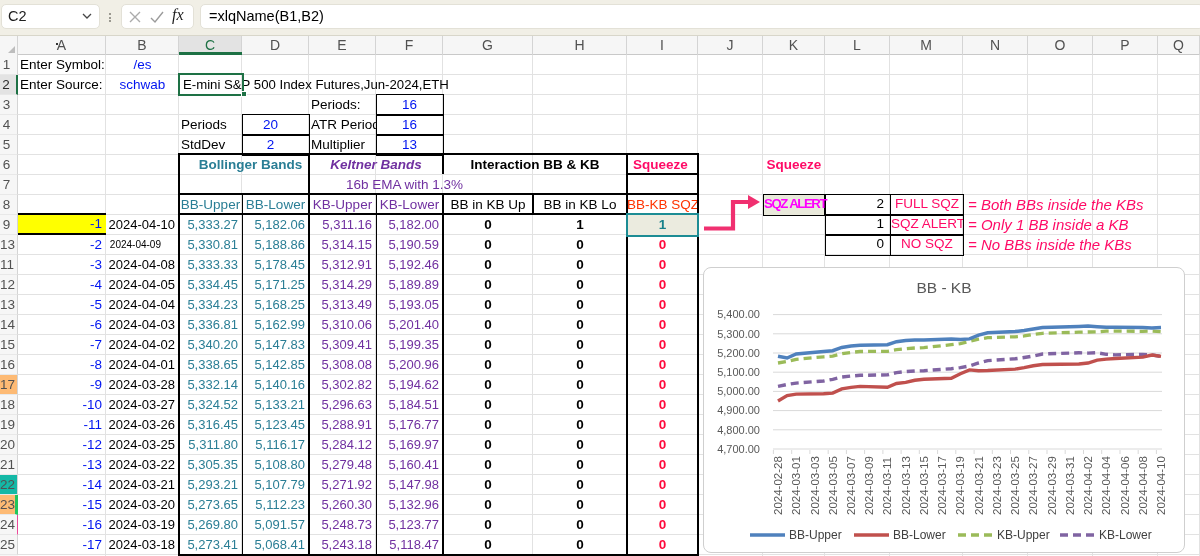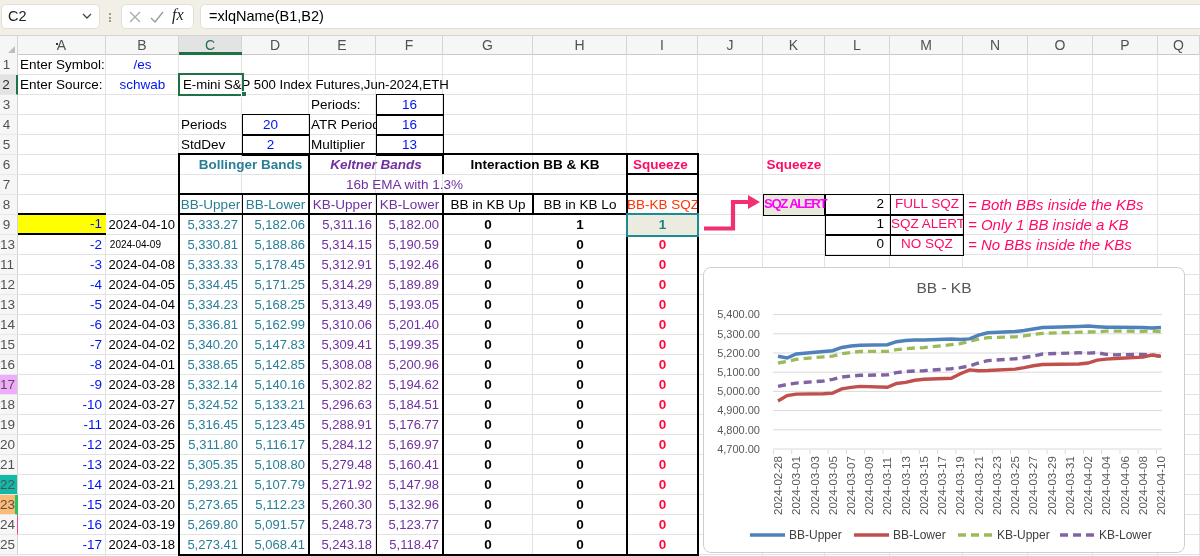--- a/index.html
+++ b/index.html
@@ -66,21 +66,21 @@
 <div style="position:absolute;left:0;top:175px;width:18px;height:20px;background:#F6F6F6;border-right:1px solid #D4D4D4;border-bottom:1px solid #E8E8E8;color:#515151;font-size:13.5px;line-height:20.5px;text-align:center;padding-right:4px">7</div>
 <div style="position:absolute;left:0;top:195px;width:18px;height:20px;background:#F6F6F6;border-right:1px solid #D4D4D4;border-bottom:1px solid #E8E8E8;color:#515151;font-size:13.5px;line-height:20.5px;text-align:center;padding-right:4px">8</div>
 <div style="position:absolute;left:0;top:215px;width:18px;height:20px;background:#F6F6F6;border-right:1px solid #D4D4D4;border-bottom:1px solid #E8E8E8;color:#515151;font-size:13.5px;line-height:20.5px;text-align:center;padding-right:4px">9</div>
 <div style="position:absolute;left:0;top:235px;width:18px;height:20px;background:#F6F6F6;border-right:1px solid #D4D4D4;border-bottom:1px solid #E8E8E8;color:#515151;font-size:13.5px;line-height:20.5px;text-align:center;padding-right:4px">13</div>
 <div style="position:absolute;left:0;top:255px;width:18px;height:20px;background:#F6F6F6;border-right:1px solid #D4D4D4;border-bottom:1px solid #E8E8E8;color:#515151;font-size:13.5px;line-height:20.5px;text-align:center;padding-right:4px">11</div>
 <div style="position:absolute;left:0;top:275px;width:18px;height:20px;background:#F6F6F6;border-right:1px solid #D4D4D4;border-bottom:1px solid #E8E8E8;color:#515151;font-size:13.5px;line-height:20.5px;text-align:center;padding-right:4px">12</div>
 <div style="position:absolute;left:0;top:295px;width:18px;height:20px;background:#F6F6F6;border-right:1px solid #D4D4D4;border-bottom:1px solid #E8E8E8;color:#515151;font-size:13.5px;line-height:20.5px;text-align:center;padding-right:4px">13</div>
 <div style="position:absolute;left:0;top:315px;width:18px;height:20px;background:#F6F6F6;border-right:1px solid #D4D4D4;border-bottom:1px solid #E8E8E8;color:#515151;font-size:13.5px;line-height:20.5px;text-align:center;padding-right:4px">14</div>
 <div style="position:absolute;left:0;top:335px;width:18px;height:20px;background:#F6F6F6;border-right:1px solid #D4D4D4;border-bottom:1px solid #E8E8E8;color:#515151;font-size:13.5px;line-height:20.5px;text-align:center;padding-right:4px">15</div>
 <div style="position:absolute;left:0;top:355px;width:18px;height:20px;background:#F6F6F6;border-right:1px solid #D4D4D4;border-bottom:1px solid #E8E8E8;color:#515151;font-size:13.5px;line-height:20.5px;text-align:center;padding-right:4px">16</div>
-<div style="position:absolute;left:0;top:375px;width:18px;height:20px;background:#f0abfc;border-right:1px solid #D4D4D4;border-bottom:1px solid #E8E8E8;color:#515151;font-size:13.5px;line-height:20.5px;text-align:right;padding-right:4px">17</div>
+<div style="position:absolute;left:0;top:375px;width:18px;height:20px;background:#fdba74;border-right:1px solid #D4D4D4;border-bottom:1px solid #E8E8E8;color:#515151;font-size:13.5px;line-height:20.5px;text-align:right;padding-right:4px">17</div>
 <div style="position:absolute;left:0;top:395px;width:18px;height:20px;background:#F6F6F6;border-right:1px solid #D4D4D4;border-bottom:1px solid #E8E8E8;color:#515151;font-size:13.5px;line-height:20.5px;text-align:center;padding-right:4px">18</div>
 <div style="position:absolute;left:0;top:415px;width:18px;height:20px;background:#F6F6F6;border-right:1px solid #D4D4D4;border-bottom:1px solid #E8E8E8;color:#515151;font-size:13.5px;line-height:20.5px;text-align:center;padding-right:4px">19</div>
 <div style="position:absolute;left:0;top:435px;width:18px;height:20px;background:#F6F6F6;border-right:1px solid #D4D4D4;border-bottom:1px solid #E8E8E8;color:#515151;font-size:13.5px;line-height:20.5px;text-align:center;padding-right:4px">20</div>
 <div style="position:absolute;left:0;top:455px;width:18px;height:20px;background:#F6F6F6;border-right:1px solid #D4D4D4;border-bottom:1px solid #E8E8E8;color:#515151;font-size:13.5px;line-height:20.5px;text-align:center;padding-right:4px">21</div>
 <div style="position:absolute;left:0;top:475px;width:18px;height:20px;background:#14b8a6;border-right:1px solid #D4D4D4;border-bottom:1px solid #E8E8E8;color:#515151;font-size:13.5px;line-height:20.5px;text-align:center;padding-right:4px">22</div>
 <div style="position:absolute;left:0;top:495px;width:18px;height:20px;background:#fdba74;border-right:3px solid #22c55e;border-bottom:1px solid #E8E8E8;color:#515151;font-size:13.5px;line-height:20.5px;text-align:center;padding-right:0">23</div>
 <div style="position:absolute;left:0;top:515px;width:18px;height:20px;background:#F6F6F6;border-right:1px solid #ec4899;border-bottom:1px solid #E8E8E8;color:#515151;font-size:13.5px;line-height:20.5px;text-align:center;padding-right:4px">24</div>
 <div style="position:absolute;left:0;top:535px;width:18px;height:20px;background:#F6F6F6;border-right:1px solid #D4D4D4;border-bottom:1px solid #E8E8E8;color:#515151;font-size:13.5px;line-height:20.5px;text-align:center;padding-right:4px">25</div>
 <div style="position:absolute;left:0;top:555px;width:18px;height:1px;background:#F6F6F6"></div>
 <div class="gl" style="left:18px;top:74px;width:1182px;height:1px"></div>

